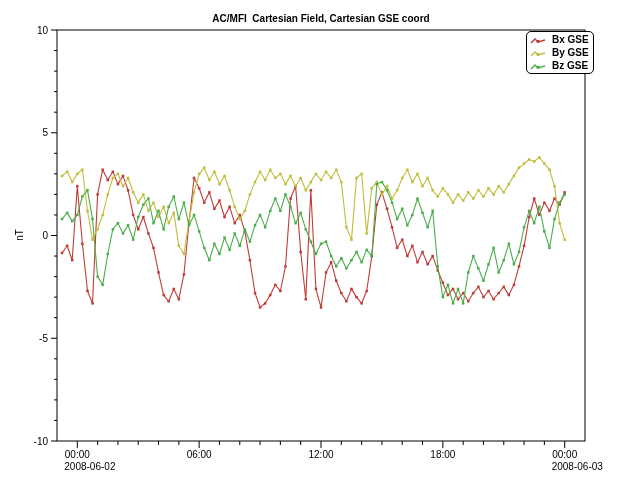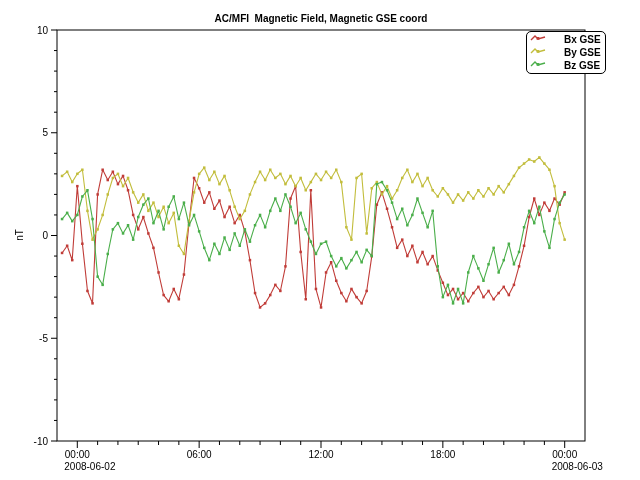--- a/index.html
+++ b/index.html
@@ -6,28 +6,28 @@
   #screen{position:relative;width:640px;height:480px;background:#ffffff;overflow:hidden;
           font-family:"Liberation Sans",sans-serif;color:#000;}
   #plot-title{position:absolute;left:57px;top:13px;width:528px;text-align:center;
               font-size:10px;font-weight:bold;white-space:pre;}
   #y-axis-label{position:absolute;left:6px;top:228px;width:30px;height:14px;font-size:10px;
                 transform:rotate(-90deg);transform-origin:center;text-align:center;}
   #chart{position:absolute;left:0;top:0;}
   svg text{font-family:"Liberation Sans",sans-serif;font-size:10px;fill:#000;}
   #legend{position:absolute;left:526px;top:31px;border:1px solid #000;border-radius:5px;
           background:#fff;padding:1px 4px 1px 3px;}
-  .legend-row{display:flex;align-items:flex-start;gap:18px;height:13px;}
+  .legend-row{display:flex;align-items:flex-end;gap:6px;height:13px;}
   .legend-label{font-size:10px;font-weight:bold;white-space:pre;line-height:13px;}
 </style>
 </head>
 <body>
 
 <div id="screen">
-  <div id="plot-title">AC/MFI  Magnetic Field, Magnetic GSE coord</div>
+  <div id="plot-title">AC/MFI  Cartesian Field, Cartesian GSE coord</div>
   <div id="y-axis-label">nT</div>
 
   <svg id="chart" width="640" height="480">
       <rect x="57" y="30" width="528" height="411" fill="none" stroke="#000000" stroke-width="1"></rect>
       <line x1="51" y1="441" x2="57" y2="441" stroke="#000" stroke-width="1"></line>
       <line x1="54" y1="420.45" x2="57" y2="420.45" stroke="#000" stroke-width="1"></line>
       <line x1="54" y1="399.9" x2="57" y2="399.9" stroke="#000" stroke-width="1"></line>
       <line x1="54" y1="379.35" x2="57" y2="379.35" stroke="#000" stroke-width="1"></line>
       <line x1="54" y1="358.8" x2="57" y2="358.8" stroke="#000" stroke-width="1"></line>
       <line x1="51" y1="338.25" x2="57" y2="338.25" stroke="#000" stroke-width="1"></line>

